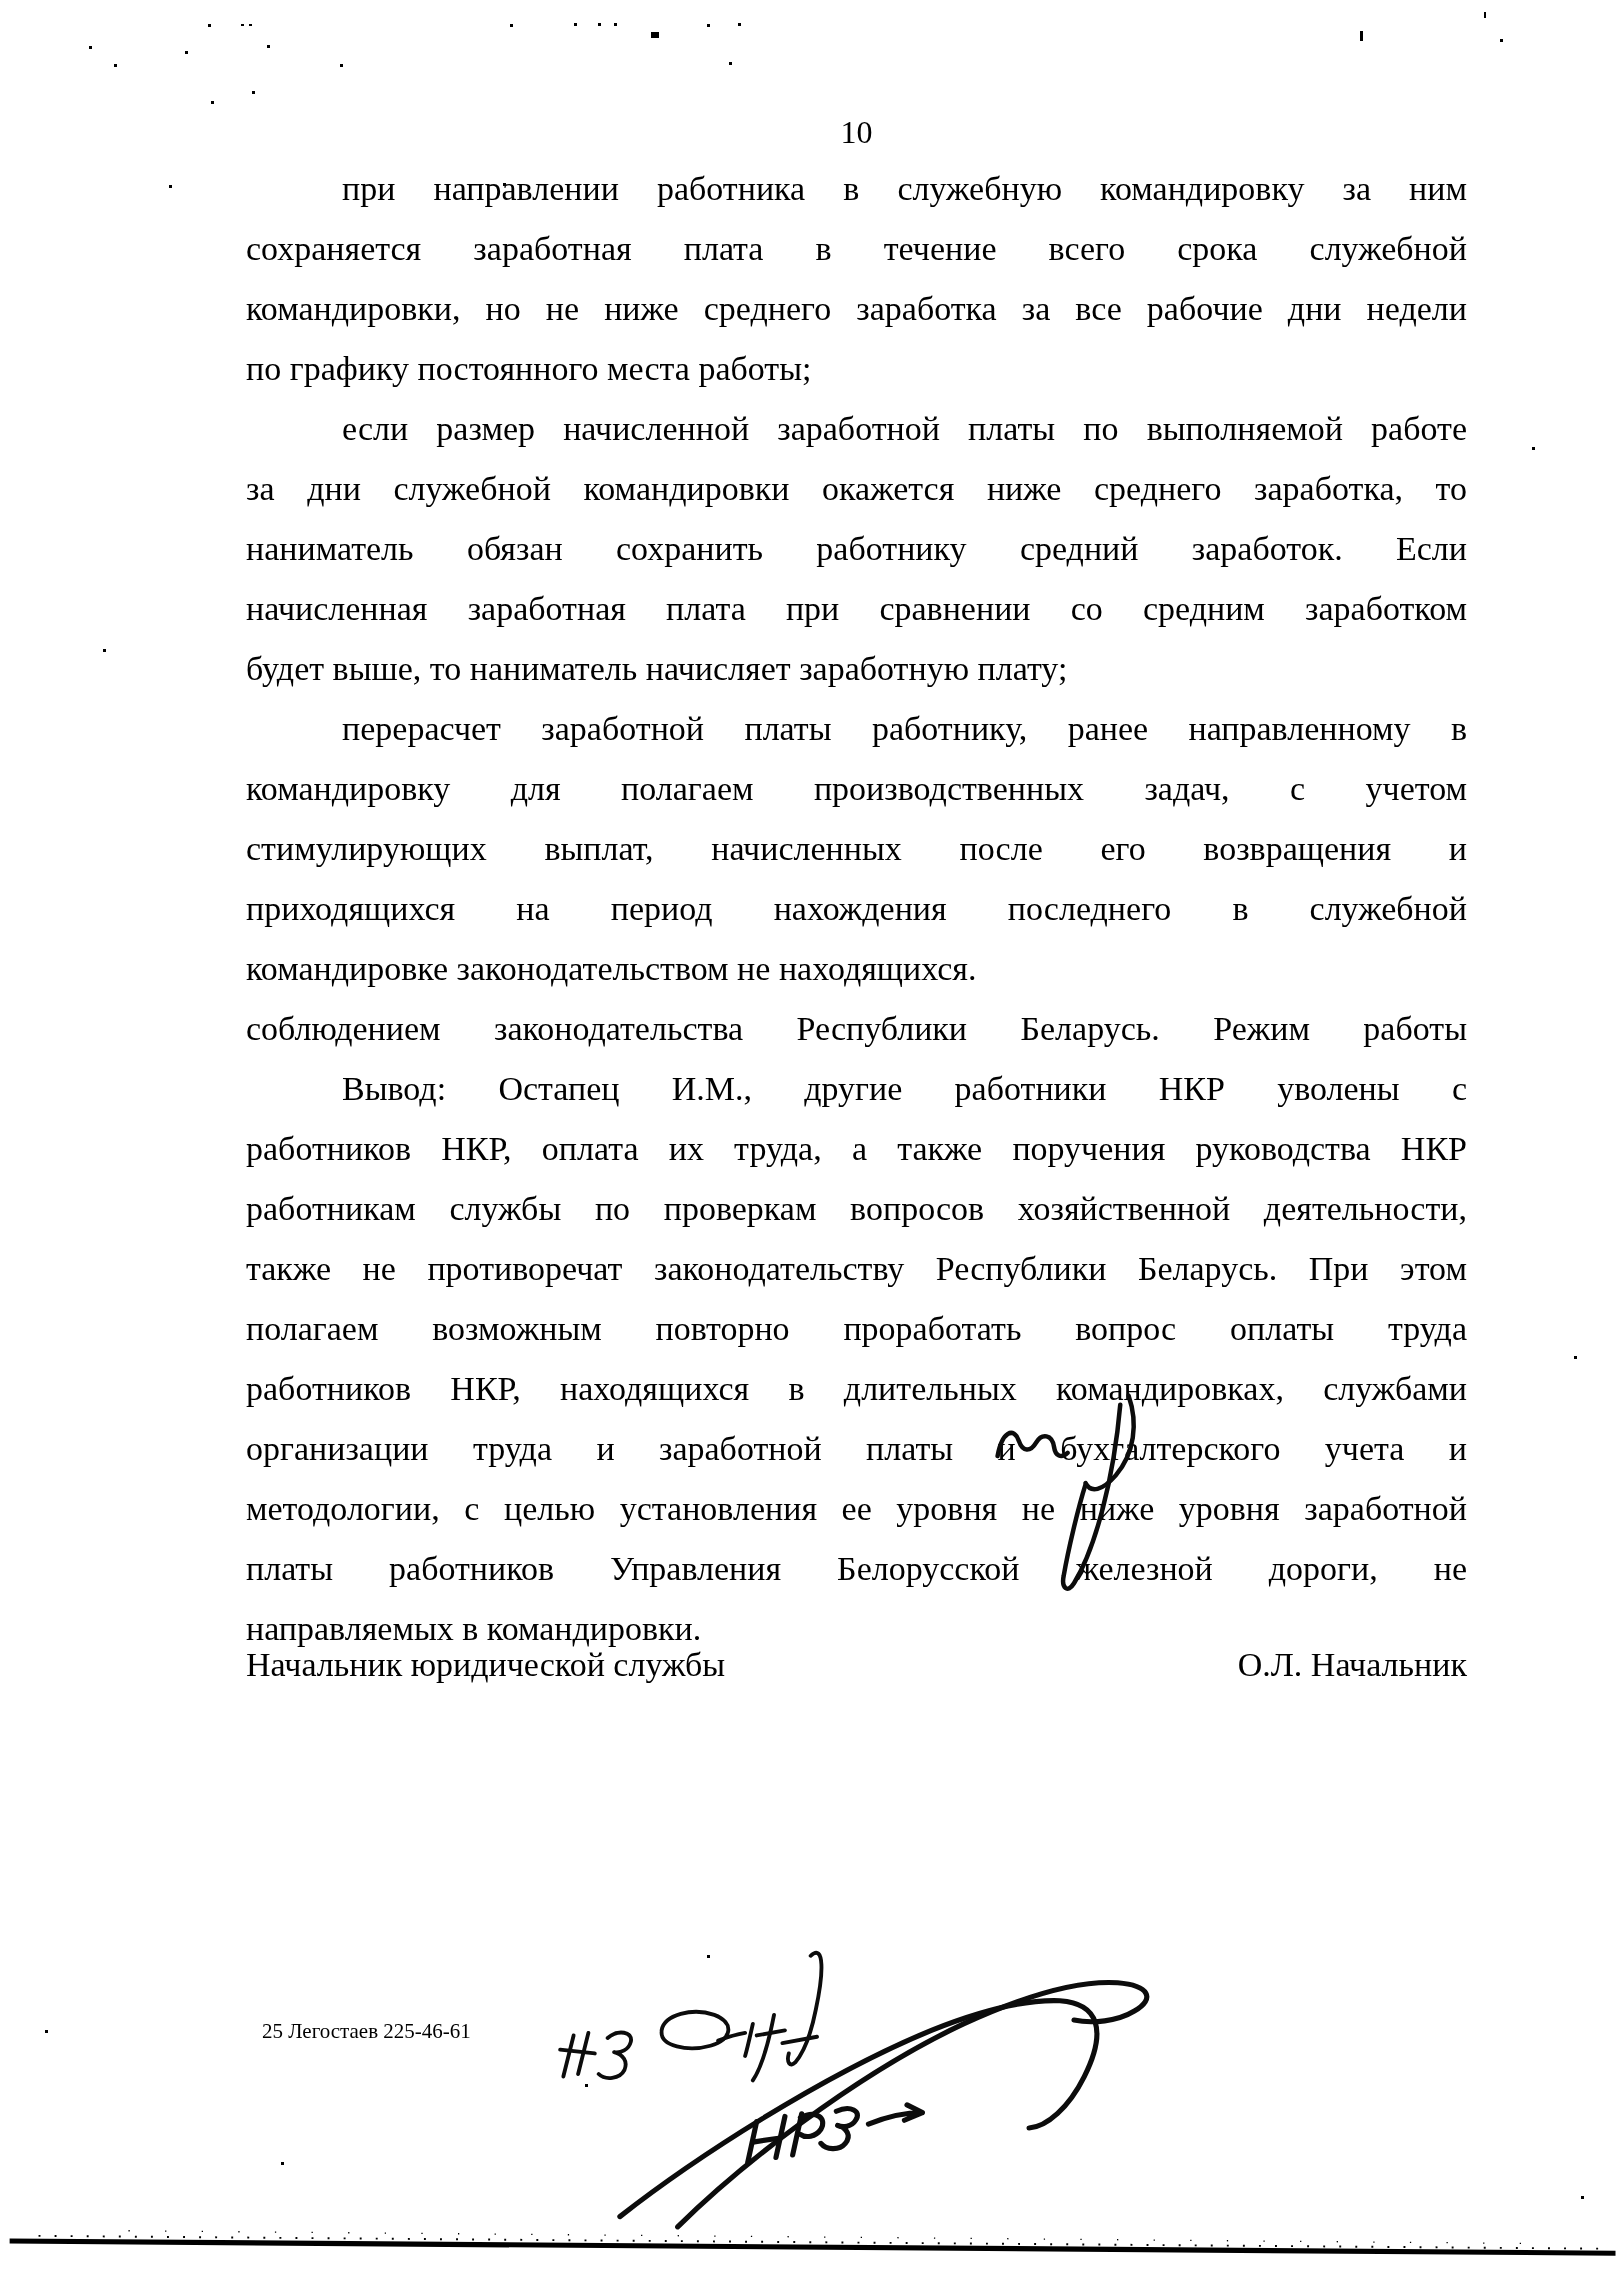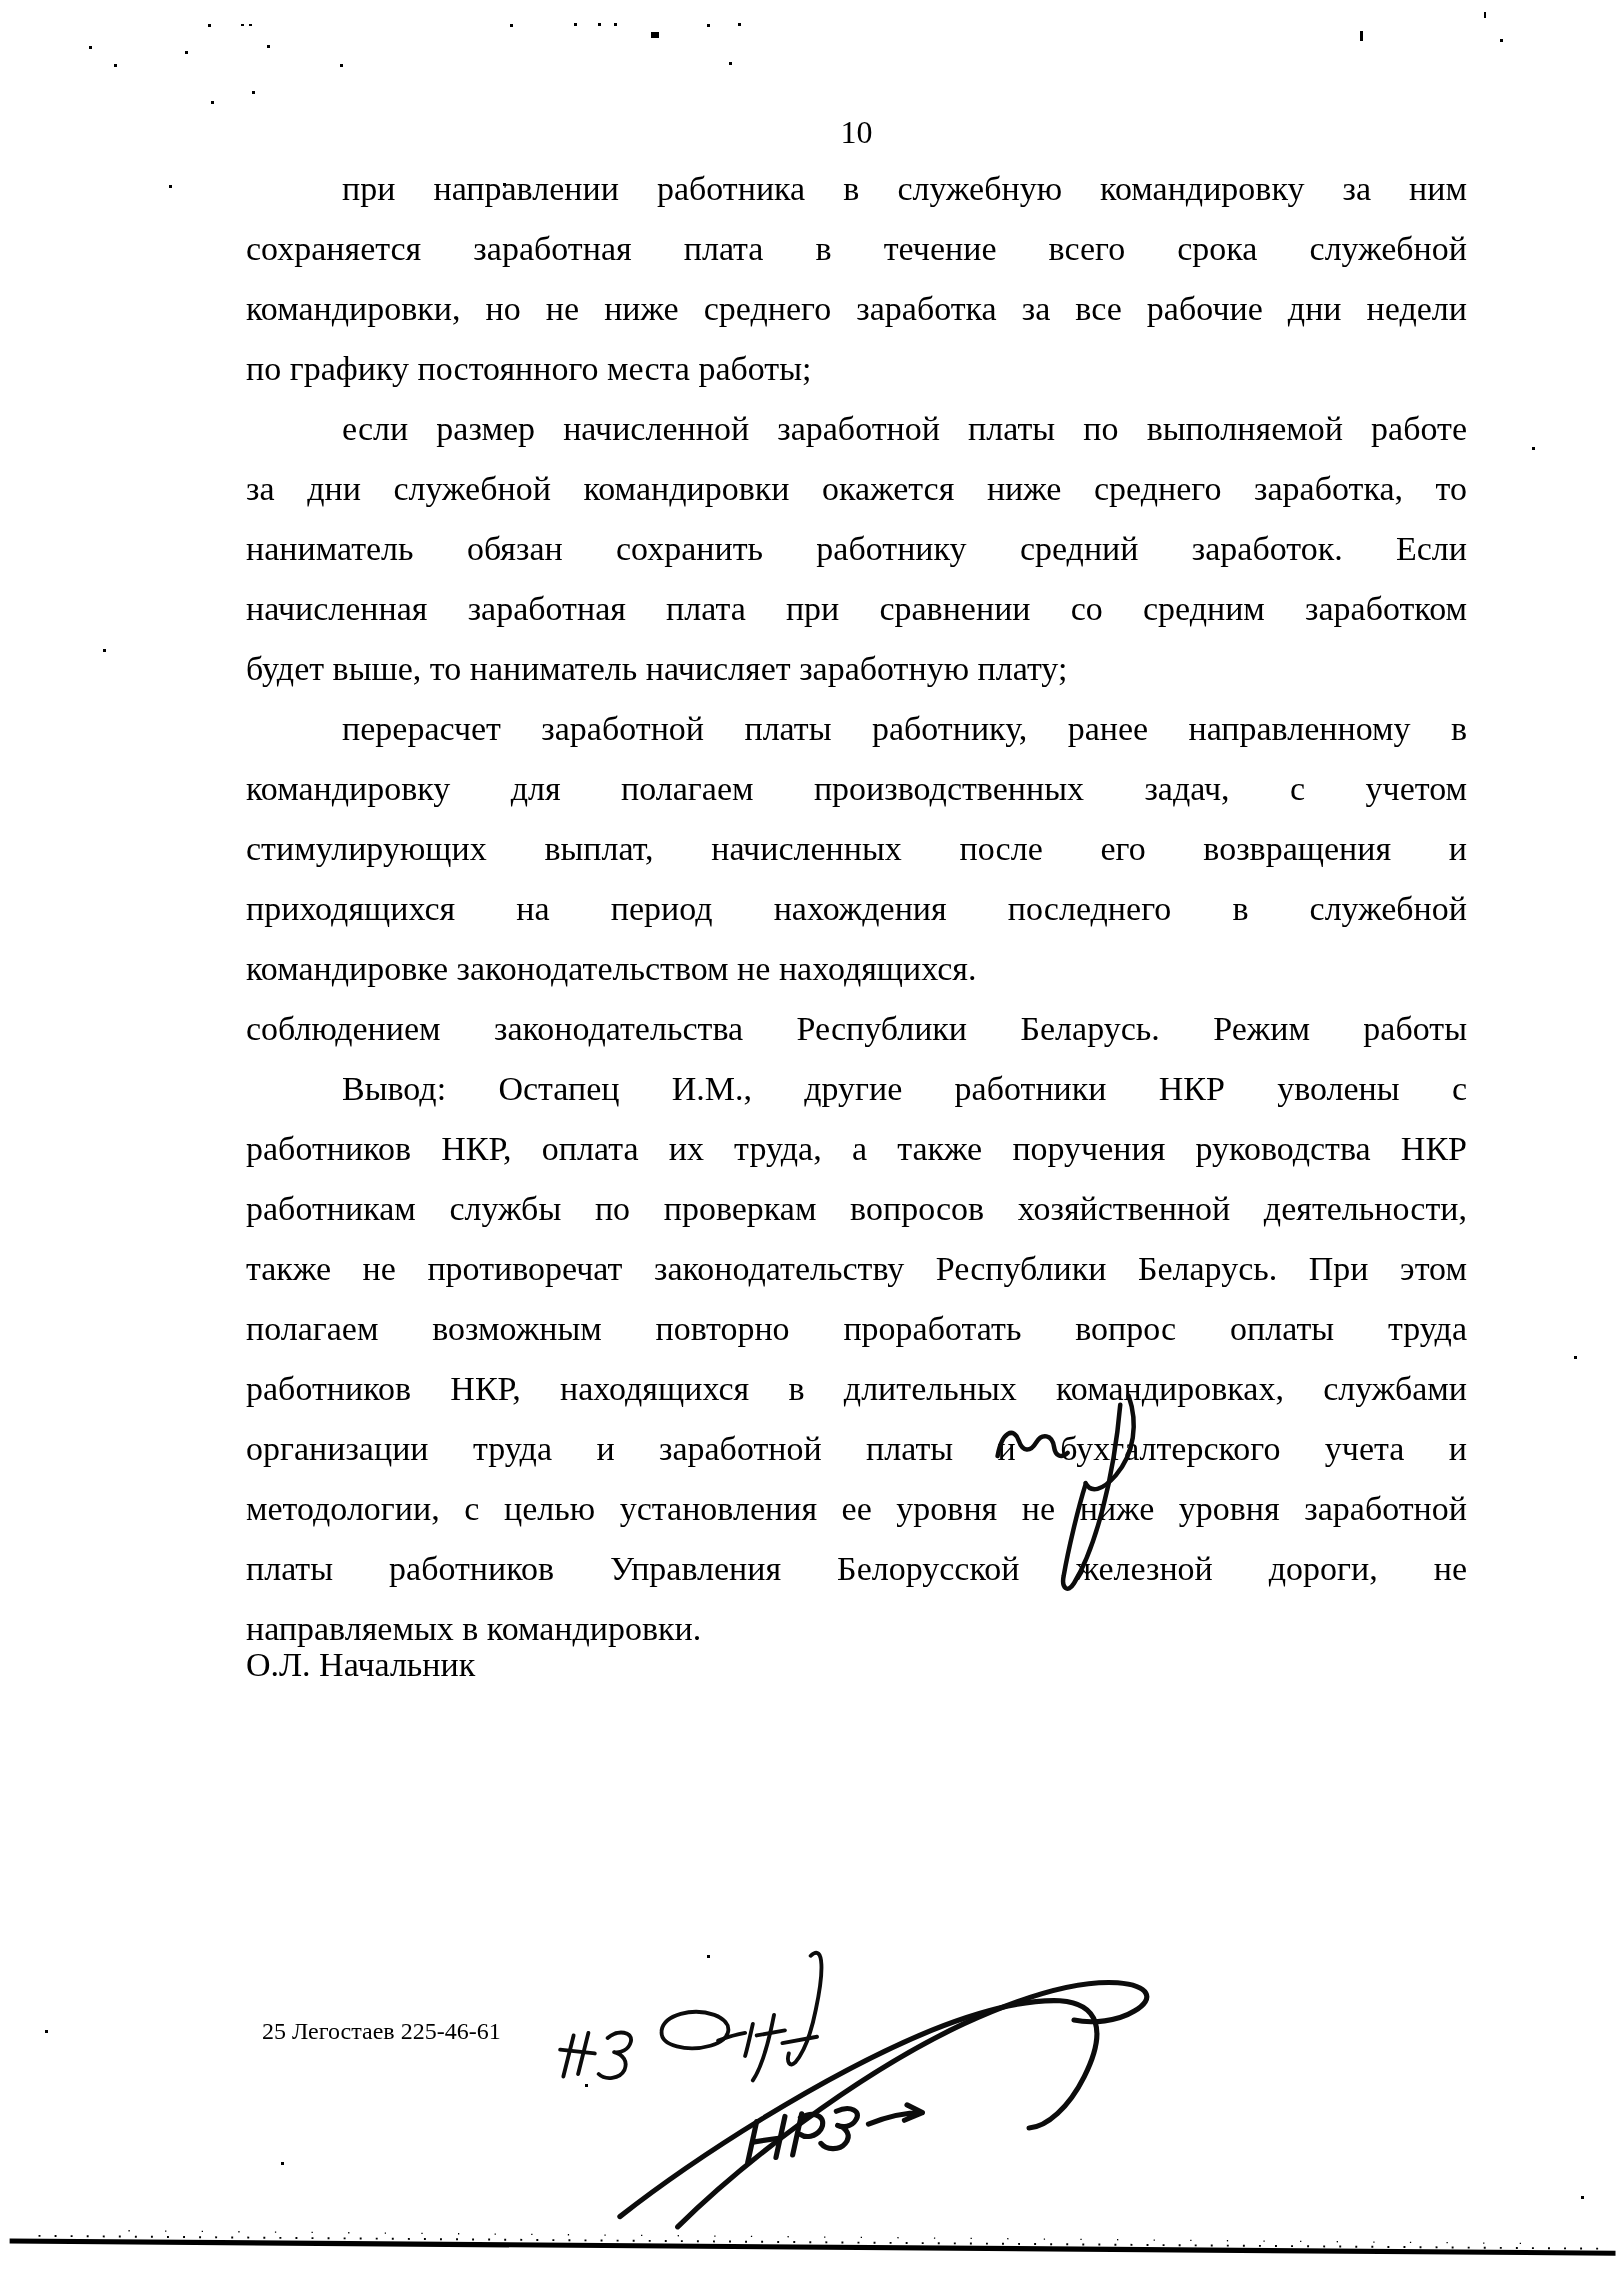--- a/index.html
+++ b/index.html
@@ -47,21 +47,21 @@
     width:1221px;
     display:flex;
     justify-content:space-between;
     font-size:34px;
     line-height:45px;
   }
   .footer-ref{
     position:absolute;
     left:262px;
     top:2016px;
-    font-size:24px;
+    font-size:21px;
     line-height:31px;
   }
   .ink-layer{
     position:absolute;
     left:0;top:0;
     width:1620px;height:2273px;
     pointer-events:none;
   }
   .nd{position:absolute;background:#000;}
 </style>
@@ -102,20 +102,21 @@
         <div class="tline">полагаем возможным повторно проработать вопрос оплаты труда</div>
         <div class="tline">работников НКР, находящихся в длительных командировках, службами</div>
         <div class="tline">организации труда и заработной платы и бухгалтерского учета и</div>
         <div class="tline">методологии, с целью установления ее уровня не ниже уровня заработной</div>
         <div class="tline">платы работников Управления Белорусской железной дороги, не</div>
         <div class="tline last">направляемых в командировки.</div>
       </div>
     </div>
 
   <div class="sig-row">
+    <span>Начальник юридической службы</span>
     <span>О.Л. Начальник</span>
   </div>
 
   <div class="footer-ref">25 Легостаев 225-46-61</div>
 
   <svg class="ink-layer" viewBox="0 0 2522 3537">
 
     <g fill="none" stroke="#0c0c0c" stroke-width="7" stroke-linecap="round" stroke-linejoin="round">
       <path d="M1553,2266 C1560,2228 1578,2220 1586,2242 C1592,2260 1604,2260 1613,2245 C1622,2230 1638,2232 1641,2252 C1643,2266 1652,2270 1662,2261"></path>
       <path d="M1757,2172 C1772,2215 1766,2262 1737,2296 C1716,2320 1698,2324 1690,2308"></path>

